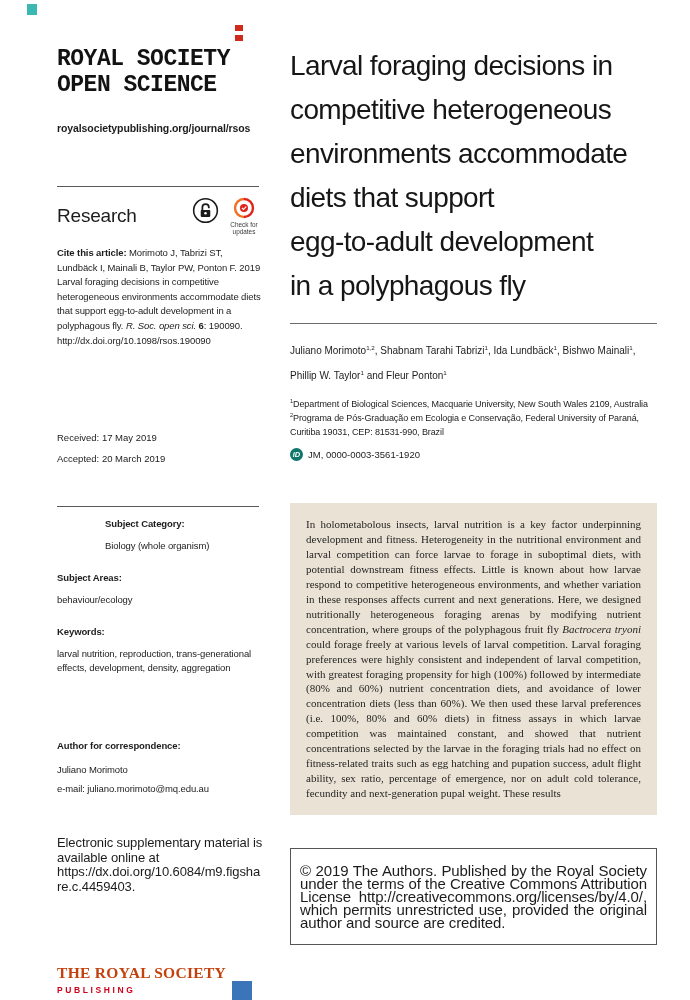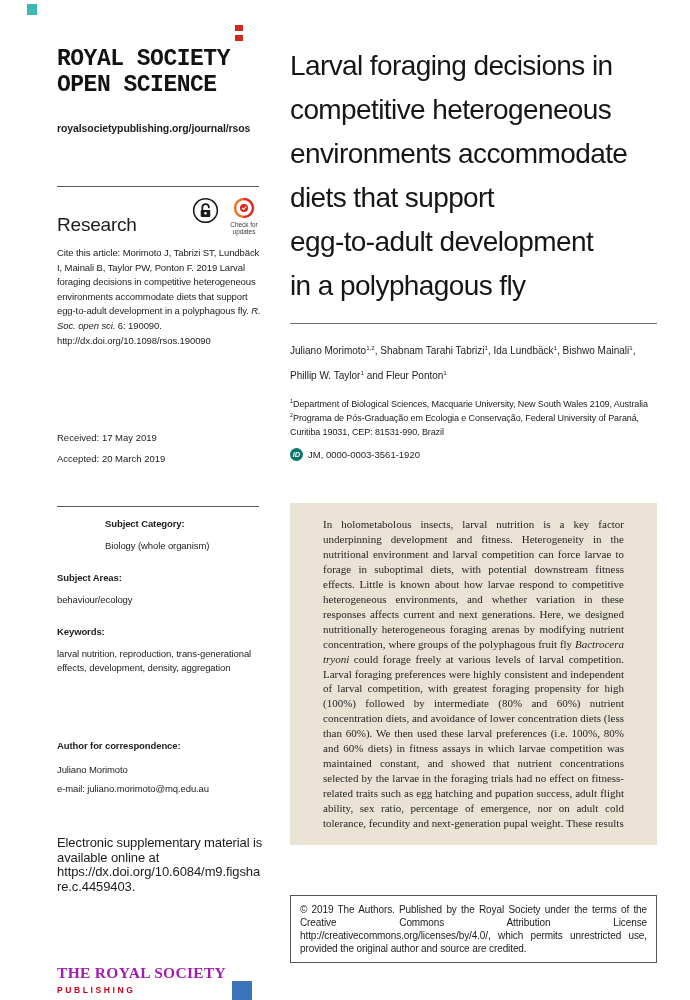--- a/index.html
+++ b/index.html
@@ -14,62 +14,62 @@
   .mark-red2  { left:235px; top:35px;  width:8px;  height:6px;  background:#cf2a1b; }
   .mark-blue  { left:232px; top:981px; width:20px; height:19px; background:#3c74b9; }
 
   
   .logo { position:absolute; left:57px; top:46px; font-weight:bold; font-size:23px; line-height:26px; letter-spacing:-0.5px; color:#121212;font-family:Liberation Mono, monospace; }
   .journal-url { position:absolute; left:57px; top:122px; font-size:10.5px; font-weight:bold; letter-spacing:-0.1px; }
   .hrule { position:absolute; left:57px; width:202px; border-top:1px solid #5a5a5a; }
   .rule1 { top:186px; }
   .rule2 { top:506px; }
 
-  .research-row { position:absolute; left:57px; top:197px; width:205px; display:flex; align-items:flex-end; }
+  .research-row { position:absolute; left:57px; top:197px; width:205px; display:flex; align-items:center; }
   .research-label { font-size:19px; letter-spacing:-0.2px; }
   .icons { margin-left:auto; display:flex; gap:7px; align-items:flex-start; }
   .cfu { display:flex; flex-direction:column; align-items:center; width:36px; cursor:pointer; }
   .cfu-caption { font-size:6.4px; line-height:7.4px; color:#3a3a3a; text-align:center; margin-top:2px; }
 
   .cite { position:absolute; left:57px; top:246px; width:206px; font-size:9.5px; line-height:14.6px; letter-spacing:-0.1px; }
-  .cite b { font-weight:normal; }
+  .cite b { font-weight:bold; }
   .cite i { font-style:italic; }
   .cite .doi { display:block; }
 
   .dates { position:absolute; left:57px; top:427px; font-size:9.5px; line-height:21px; }
 
   .lblock { position:absolute; left:57px; width:206px; font-size:9.5px; line-height:14.5px; letter-spacing:-0.1px; }
   .block-label { font-weight:bold; }
   .block-value { margin-top:7px; }
   .subject-category { top:517px;margin-left:48px; }
   .subject-areas { top:571px; }
   .keywords-block { top:625px; }
   .correspondence { top:739px; }
   .correspondence .block-value { line-height:19.5px; margin-top:6px; }
 
   .supplementary { position:absolute; left:57px; top:836px; width:206px; font-size:13px; line-height:14.6px; overflow-wrap:anywhere; letter-spacing:-0.1px; }
 
   .publisher { position:absolute; left:57px; top:964px; }
-  .publisher-name { font-family:"Liberation Serif", serif; font-weight:bold; color:#a21caf; font-size:15.5px; letter-spacing:0.3px; }
+  .publisher-name { font-family:"Liberation Serif", serif; font-weight:bold; color:#c2410c; font-size:15.5px; letter-spacing:0.3px; }
   .publisher-division { color:#d0021b; font-weight:bold; font-size:8.5px; letter-spacing:2.6px; margin-top:3px; }
 
   
   .right-col { position:absolute; left:290px; top:44px; width:375px; }
   .title { font-size:28px; font-weight:400; line-height:44px; letter-spacing:-0.6px; color:#161616; }
   .title-line { white-space:nowrap; }
   .rule-under-title { border-top:1px solid #6a6a6a; width:367px; margin-top:15px; }
   .authors { margin-top:14px; font-size:10px; line-height:25px; width:375px; }
   .au { white-space:nowrap; }
   sup { font-size:62%; vertical-align:super; line-height:0; }
   .affils { margin-top:9px; font-size:9px; line-height:14px; width:372px; letter-spacing:-0.1px; }
   .orcid-row { margin-top:9px; font-size:9.5px; display:flex; align-items:center; gap:5px; }
   .orcid-badge { width:13px; height:13px; border-radius:50%; background:#0f766e; color:#fff; font-size:7.5px; font-weight:bold; font-style:italic; display:inline-flex; align-items:center; justify-content:center; flex:0 0 13px; }
-  .abstract { margin-top:42px; width:367px; background:#eae3d5; padding:14px 33px; font-family:"Liberation Serif", serif; font-size:11px; line-height:14.95px; text-align:justify; color:#1f1f1f; }
+  .abstract { margin-top:42px; width:367px; background:#eae3d5; padding:14px 16px; font-family:"Liberation Serif", serif; font-size:11px; line-height:14.95px; text-align:justify; color:#1f1f1f; }
   .abstract i { font-style:italic; }
-  .copyright { margin-top:50px; width:367px; border:1px solid #555; padding:7px 9px; font-size:10px; line-height:13px; text-align:justify; letter-spacing:-0.1px; }
+  .copyright { margin-top:33px; width:367px; border:1px solid #555; padding:15px 9px; font-size:15px; line-height:13px; text-align:justify; letter-spacing:-0.1px; }
 </style>
 </head>
 <body>
 
 <div class="page">
 
   <div class="mark mark-teal"></div>
   <div class="mark mark-red1"></div>
   <div class="mark mark-red2"></div>
   <div class="mark mark-blue"></div>

